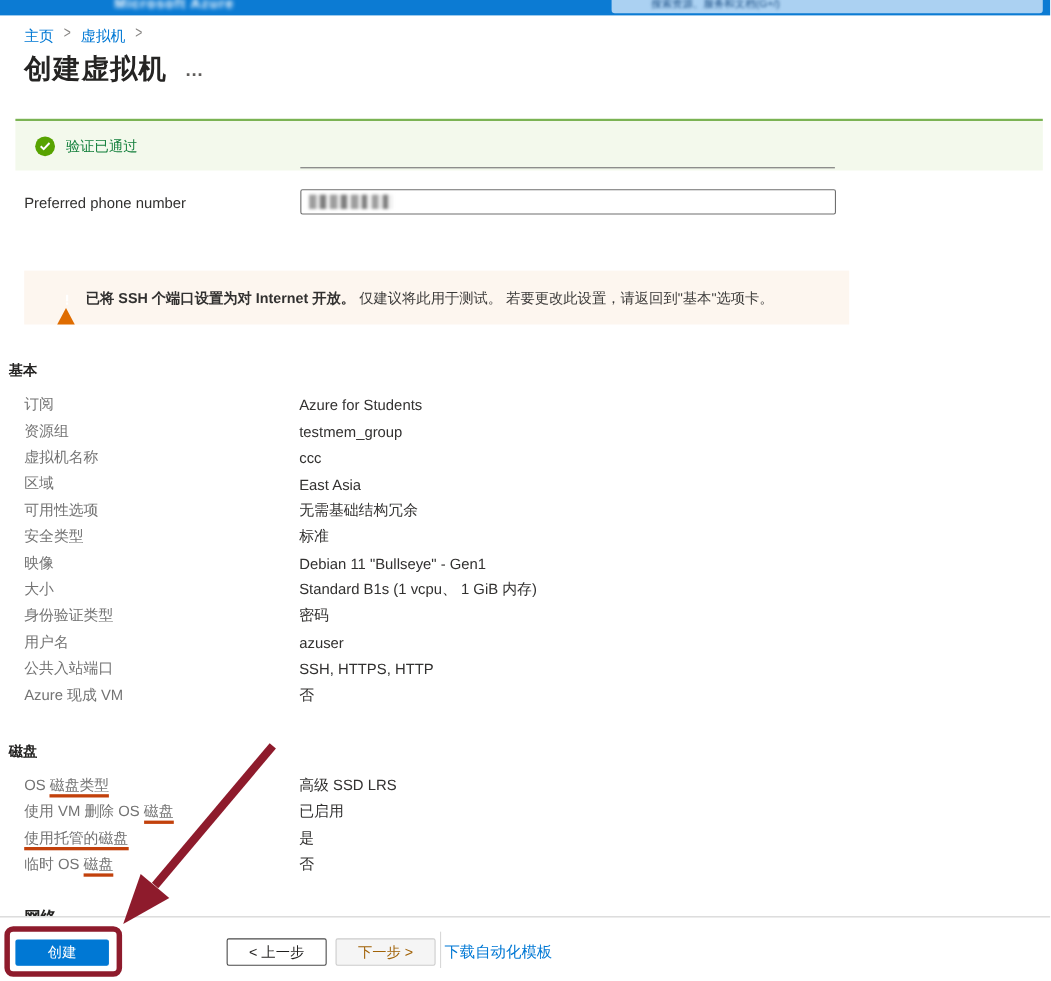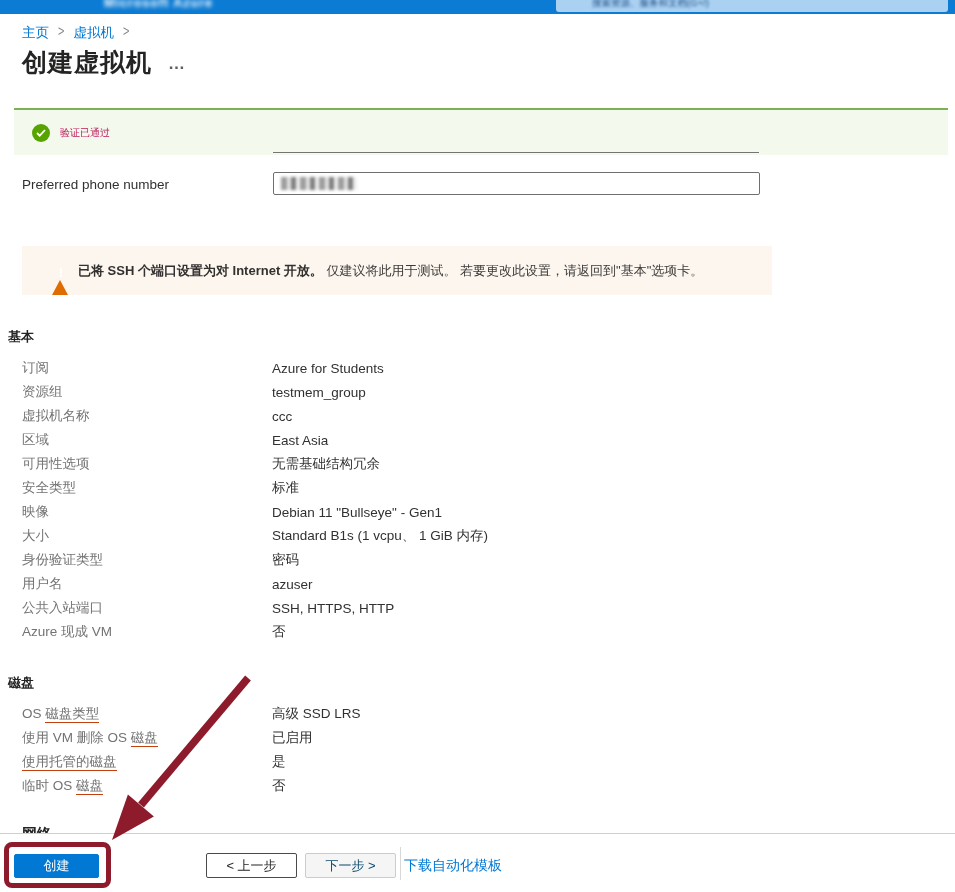--- a/index.html
+++ b/index.html
@@ -21,21 +21,21 @@
   .titlerow{position:absolute;left:22px;top:46px;display:flex;align-items:flex-start;}
   .page-title{font-size:25px;font-weight:bold;color:#252423;letter-spacing:1px;margin:0;}
   .more-btn{color:#605e5c;font-size:17px;font-weight:bold;margin:8px 0 0 16px;letter-spacing:1px;cursor:pointer;}
 
   
   .banner-success{position:absolute;left:14px;top:108px;width:934px;height:45px;background:#f3f9ec;
                   border-top:2px solid #7bb354;display:flex;align-items:center;}
   .check-circle{width:18px;height:18px;border-radius:50%;background:#57a300;margin-left:18px;
                 display:flex;align-items:center;justify-content:center;flex:0 0 auto;}
   .check-circle svg{display:block;}
-  .banner-success-text{margin-left:10px;font-size:10px;color:#be185d;}
+  .banner-success-text{margin-left:10px;font-size:13px;color:#15803d;}
 
   
   .cut-input-line{position:absolute;left:273px;top:152px;width:486px;height:1px;background:#747474;}
 
   
   .phone-label{position:absolute;left:22px;top:177px;font-size:13.5px;color:#323130;}
   .phone-input{position:absolute;left:273px;top:172px;width:487px;height:23px;border:1px solid #6f6f6f;
                border-radius:2px;background:#fff;box-sizing:border-box;display:flex;align-items:center;}
   .redacted-blob{margin-left:7px;width:76px;height:13px;filter:blur(1.5px);
      background:repeating-linear-gradient(90deg,#9d9d9d 0 6px,#e3e3e3 6px 10px,#7e7e7e 10px 15px,#efefef 15px 19px);}
@@ -50,34 +50,34 @@
   .warn-dot{position:absolute;left:7.5px;top:12px;width:2px;height:2px;background:#fff;}
   .banner-warning-text{margin-left:9px;font-size:13px;color:#3b3a39;}
   .warn-bold{font-weight:bold;color:#323130;}
 
   
   .section-title{position:absolute;left:8px;font-size:13px;font-weight:bold;color:#252423;}
   .rows{position:absolute;left:22px;width:740px;}
   .srow{display:flex;height:24px;align-items:center;}
   .slabel{width:250px;flex:0 0 auto;font-size:13.5px;color:#737373;}
   .svalue{font-size:13.5px;color:#323130;}
-  .tip{border-bottom:1px solid #c2410c;padding-bottom:1px;}
+  .tip{border-bottom:3px solid #c2410c;padding-bottom:1px;}
 
   
   .partial-heading{position:absolute;left:22px;top:820px;height:13px;overflow:hidden;}
   .partial-heading span{display:inline-block;padding-top:5px;font-size:15px;font-weight:bold;color:#252423;}
 
   
   .footer{position:absolute;left:0;top:833px;width:955px;height:59px;background:#fff;
           border-top:1px solid #cfcfcf;box-sizing:border-box;z-index:10;}
   .btn{position:absolute;box-sizing:border-box;font-size:13px;display:flex;align-items:center;
        justify-content:center;cursor:pointer;border-radius:2px;}
   .btn-create{left:14px;top:20px;width:85px;height:24px;background:#0078d4;color:#fff;border:1px solid #0078d4;}
   .btn-prev{left:206px;top:19px;width:91px;height:25px;background:#fff;color:#201f1e;border:1px solid #4a4a4a;}
-  .btn-next{left:305px;top:19px;width:91px;height:25px;background:#f5f5f5;color:#0c4a6e;border:1px solid #cccccc;cursor:default;}
+  .btn-next{left:305px;top:19px;width:91px;height:25px;background:#f5f5f5;color:#a16207;border:1px solid #cccccc;cursor:default;}
   .footer-divider{position:absolute;left:400px;top:13px;width:1px;height:33px;background:#d8d8d8;}
   .download-link{position:absolute;left:404px;top:23px;font-size:14px;color:#0078d4;cursor:pointer;}
 
   
   .red-rect{position:absolute;left:4px;top:842px;width:107px;height:46px;border:5px solid #8e1b2c;
             border-radius:8px;box-sizing:border-box;z-index:40;pointer-events:none;}
   .anno-svg{position:absolute;left:0;top:0;z-index:50;pointer-events:none;}
 </style>
 </head>
 <body>

